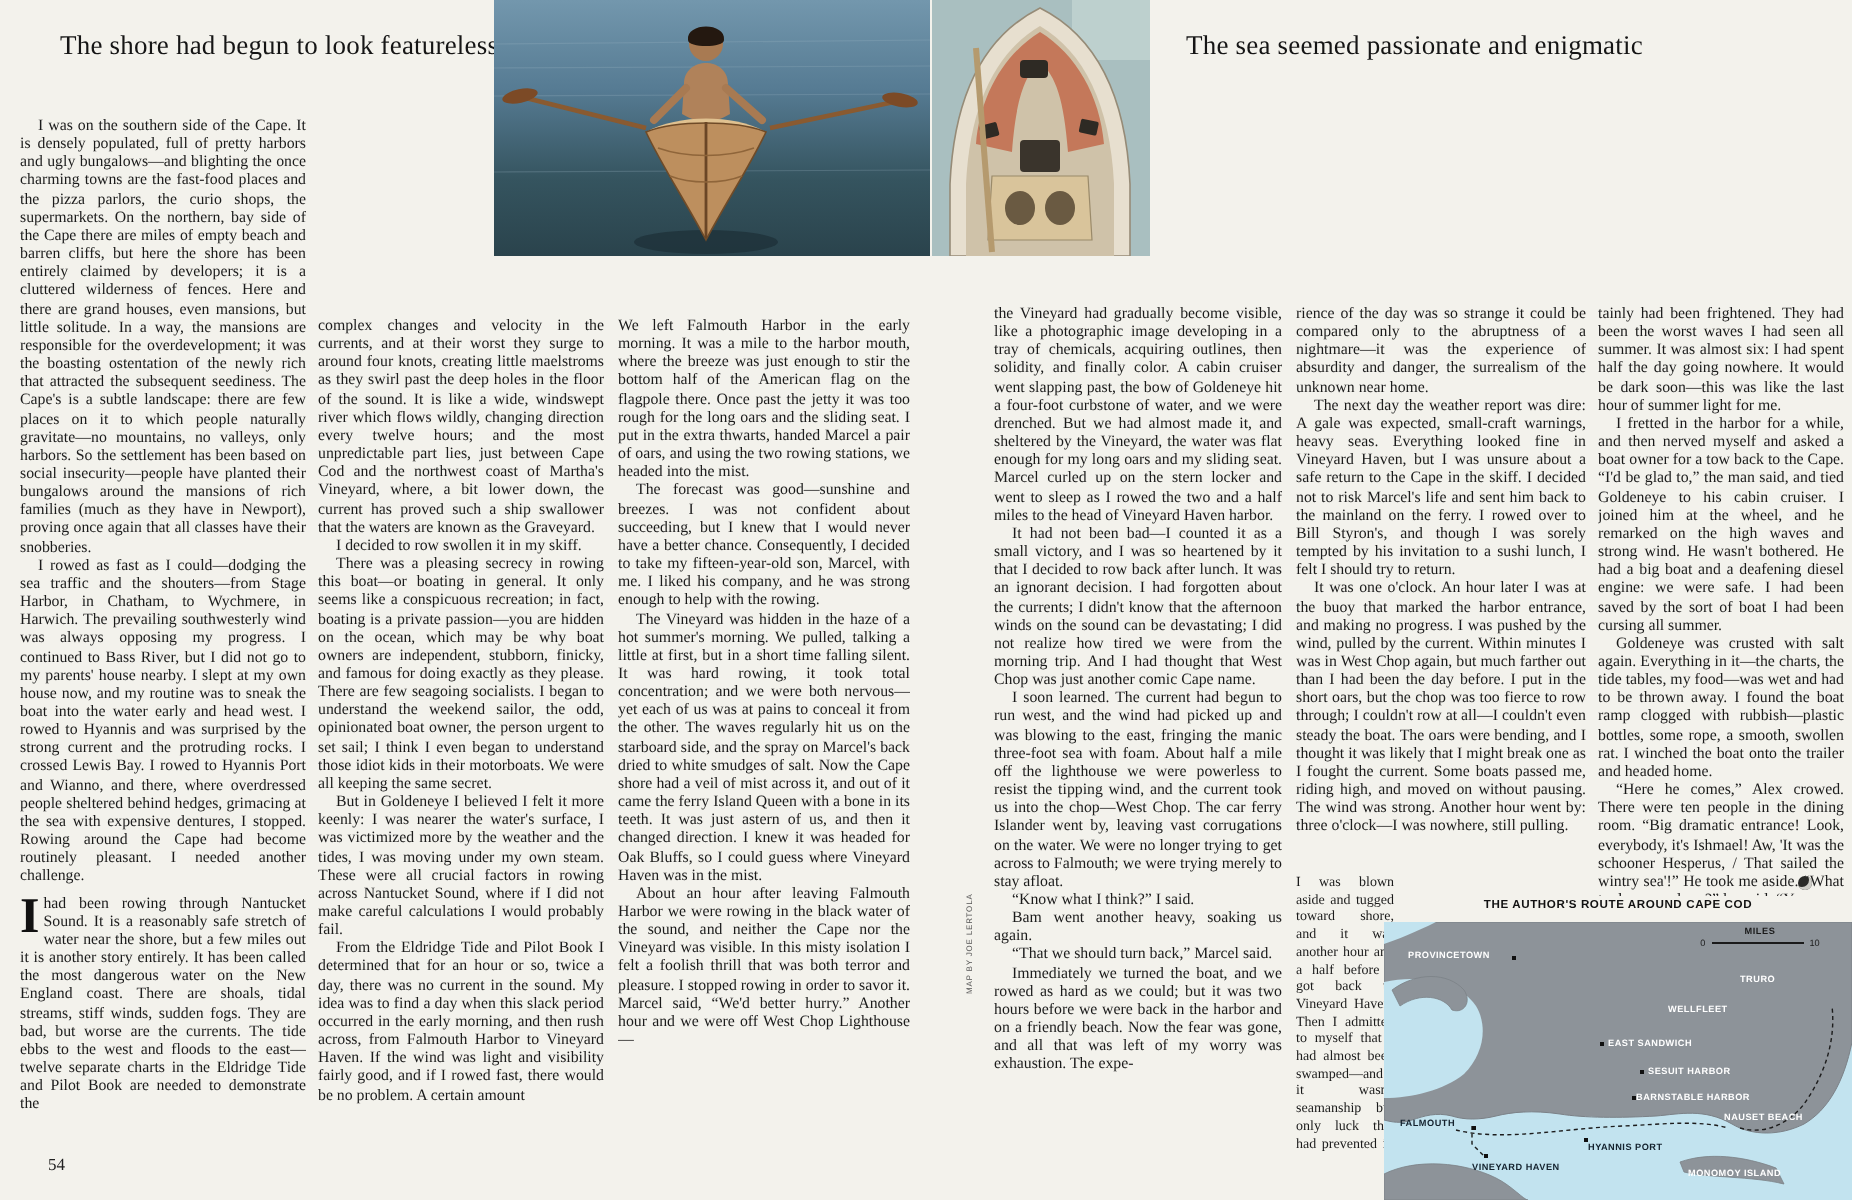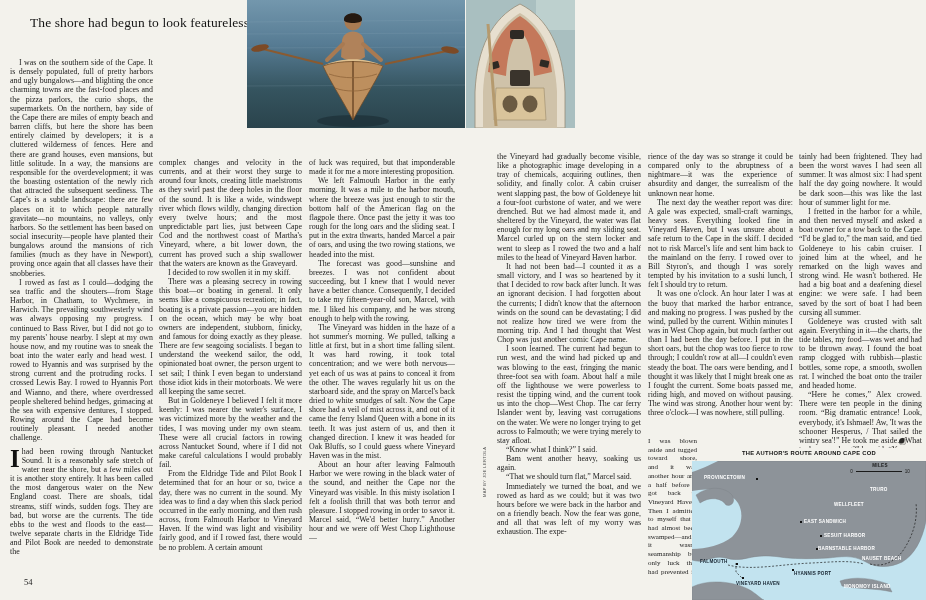--- a/index.html
+++ b/index.html
@@ -55,20 +55,21 @@
   .map-scale .sl { font-size:4.6px; font-weight:bold; letter-spacing:0.3px; }
   .map-scale .bar { display:flex; align-items:center; justify-content:center; gap:3px; font-size:4.6px; margin-top:1px; }
   .map-scale .line { width:46px; height:0; border-top:0.8px solid #1a1a1a; }
 </style>
 </head>
 <body>
 
 <div class="spread">
 
   <div class="headline" style="left:30px; top:15px;">The shore had begun to look featureless.</div>
+  <div class="headline" style="left:593px; top:15px;">The sea seemed passionate and enigmatic</div>
 
   <div class="photo" style="left:247px; width:218px;">
     <svg width="218" height="128" viewBox="0 0 218 128">
       <defs>
         <linearGradient id="w1" x1="0" y1="0" x2="0" y2="1">
           <stop offset="0" stop-color="#7397ad"></stop>
           <stop offset="0.35" stop-color="#567b93"></stop>
           <stop offset="0.7" stop-color="#35545f"></stop>
           <stop offset="1" stop-color="#2a434c"></stop>
         </linearGradient>
@@ -130,33 +131,32 @@
   </div>
 
   <div class="col" style="left:159px; top:158px; height:414px;">
       <p>complex changes and velocity in the currents, and at their worst they surge to around four knots, creating little maelstroms as they swirl past the deep holes in the floor of the sound. It is like a wide, windswept river which flows wildly, changing direction every twelve hours; and the most unpredictable part lies, just between Cape Cod and the northwest coast of Martha's Vineyard, where, a bit lower down, the current has proved such a ship swallower that the waters are known as the Graveyard.</p>
       <p>I decided to row swollen it in my skiff.</p>
       <p>There was a pleasing secrecy in rowing this boat—or boating in general. It only seems like a conspicuous recreation; in fact, boating is a private passion—you are hidden on the ocean, which may be why boat owners are independent, stubborn, finicky, and famous for doing exactly as they please. There are few seagoing socialists. I began to understand the weekend sailor, the odd, opinionated boat owner, the person urgent to set sail; I think I even began to understand those idiot kids in their motorboats. We were all keeping the same secret.</p>
       <p>But in Goldeneye I believed I felt it more keenly: I was nearer the water's surface, I was victimized more by the weather and the tides, I was moving under my own steam. These were all crucial factors in rowing across Nantucket Sound, where if I did not make careful calculations I would probably fail.</p>
       <p>From the Eldridge Tide and Pilot Book I determined that for an hour or so, twice a day, there was no current in the sound. My idea was to find a day when this slack period occurred in the early morning, and then rush across, from Falmouth Harbor to Vineyard Haven. If the wind was light and visibility fairly good, and if I rowed fast, there would be no problem. A certain amount</p>
     </div>
   <div class="col" style="left:309px; top:158px; width:146px; height:419px;">
-      <p>of luck was required, but that imponderable made it for me a more interesting proposition.</p>
       <p>We left Falmouth Harbor in the early morning. It was a mile to the harbor mouth, where the breeze was just enough to stir the bottom half of the American flag on the flagpole there. Once past the jetty it was too rough for the long oars and the sliding seat. I put in the extra thwarts, handed Marcel a pair of oars, and using the two rowing stations, we headed into the mist.</p>
       <p>The forecast was good—sunshine and breezes. I was not confident about succeeding, but I knew that I would never have a better chance. Consequently, I decided to take my fifteen-year-old son, Marcel, with me. I liked his company, and he was strong enough to help with the rowing.</p>
       <p>The Vineyard was hidden in the haze of a hot summer's morning. We pulled, talking a little at first, but in a short time falling silent. It was hard rowing, it took total concentration; and we were both nervous—yet each of us was at pains to conceal it from the other. The waves regularly hit us on the starboard side, and the spray on Marcel's back dried to white smudges of salt. Now the Cape shore had a veil of mist across it, and out of it came the ferry Island Queen with a bone in its teeth. It was just astern of us, and then it changed direction. I knew it was headed for Oak Bluffs, so I could guess where Vineyard Haven was in the mist.</p>
       <p>About an hour after leaving Falmouth Harbor we were rowing in the black water of the sound, and neither the Cape nor the Vineyard was visible. In this misty isolation I felt a foolish thrill that was both terror and pleasure. I stopped rowing in order to savor it. Marcel said, “We'd better hurry.” Another hour and we were off West Chop Lighthouse—</p>
     </div>
   <div class="col" style="left:497px; top:152px; width:144px; height:428px;">
       <p>the Vineyard had gradually become visible, like a photographic image developing in a tray of chemicals, acquiring outlines, then solidity, and finally color. A cabin cruiser went slapping past, the bow of Goldeneye hit a four-foot curbstone of water, and we were drenched. But we had almost made it, and sheltered by the Vineyard, the water was flat enough for my long oars and my sliding seat. Marcel curled up on the stern locker and went to sleep as I rowed the two and a half miles to the head of Vineyard Haven harbor.</p>
       <p>It had not been bad—I counted it as a small victory, and I was so heartened by it that I decided to row back after lunch. It was an ignorant decision. I had forgotten about the currents; I didn't know that the afternoon winds on the sound can be devastating; I did not realize how tired we were from the morning trip. And I had thought that West Chop was just another comic Cape name.</p>
       <p>I soon learned. The current had begun to run west, and the wind had picked up and was blowing to the east, fringing the manic three-foot sea with foam. About half a mile off the lighthouse we were powerless to resist the tipping wind, and the current took us into the chop—West Chop. The car ferry Islander went by, leaving vast corrugations on the water. We were no longer trying to get across to Falmouth; we were trying merely to stay afloat.</p>
       <p>“Know what I think?” I said.</p>
       <p>Bam went another heavy, soaking us again.</p>
-      <p>“That we should turn flat,” Marcel said.</p>
+      <p>“That we should turn back,” Marcel said.</p>
       <p>Immediately we turned the boat, and we rowed as hard as we could; but it was two hours before we were back in the harbor and on a friendly beach. Now the fear was gone, and all that was left of my worry was exhaustion. The expe-</p>
     </div>
   <div class="col" style="left:648px; top:152px; width:145px; height:283px;">
       <p>rience of the day was so strange it could be compared only to the abruptness of a nightmare—it was the experience of absurdity and danger, the surrealism of the unknown near home.</p>
       <p>The next day the weather report was dire: A gale was expected, small-craft warnings, heavy seas. Everything looked fine in Vineyard Haven, but I was unsure about a safe return to the Cape in the skiff. I decided not to risk Marcel's life and sent him back to the mainland on the ferry. I rowed over to Bill Styron's, and though I was sorely tempted by his invitation to a sushi lunch, I felt I should try to return.</p>
       <p>It was one o'clock. An hour later I was at the buoy that marked the harbor entrance, and making no progress. I was pushed by the wind, pulled by the current. Within minutes I was in West Chop again, but much farther out than I had been the day before. I put in the short oars, but the chop was too fierce to row through; I couldn't row at all—I couldn't even steady the boat. The oars were bending, and I thought it was likely that I might break one as I fought the current. Some boats passed me, riding high, and moved on without pausing. The wind was strong. Another hour went by: three o'clock—I was nowhere, still pulling.</p>
     </div>
   <div class="col narrow" style="left:648px; top:437px; height:140px;">
       <p>I was blown aside and tugged toward shore, and it was another hour and a half before I got back to Vineyard Haven. Then I admitted to myself that I had almost been swamped—and it wasn't seamanship but only luck that had prevented it. I might have drowned. I cer-</p>
     </div>

